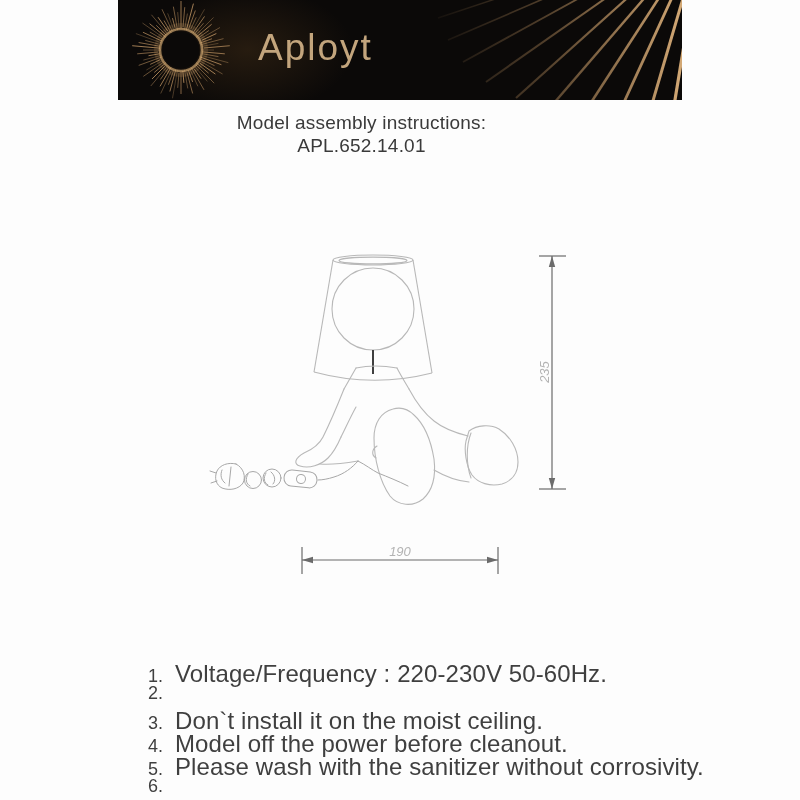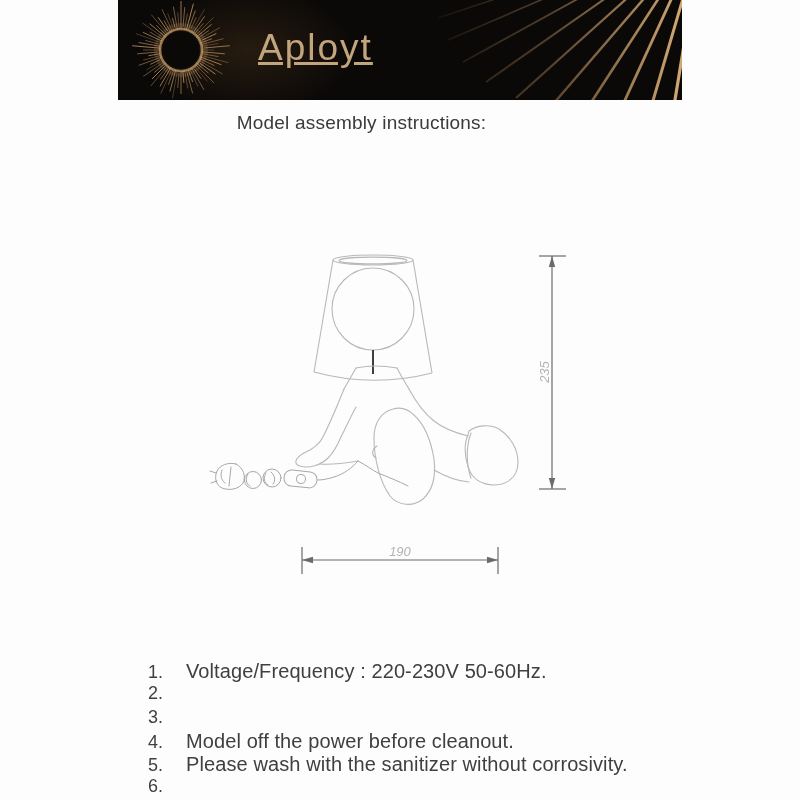--- a/index.html
+++ b/index.html
@@ -21,39 +21,38 @@
     position:absolute; left:-20px; top:-40px; width:300px; height:180px;
     background:radial-gradient(closest-side, rgba(90,62,30,0.35), rgba(11,9,8,0) 70%);
   }
   .starburst {
     position:absolute; left:12px; top:-1px; width:102px; height:102px;
   }
   .brand-name {
     position:absolute; left:140px; top:27px; width:260px;
     font-size:37px; font-weight:300; letter-spacing:2px;
     color:#c3a57d;
-    text-decoration:underline;
   }
   .rays-svg { position:absolute; left:0; top:0; }
 
   
   .heading {
     position:absolute; left:0; top:111px; width:723px;
     text-align:center; color:#3a3a3a;
   }
   .heading .line { font-size:19px; font-weight:500; line-height:23px; letter-spacing:0.2px; }
 
   
   .drawing { position:absolute; left:200px; top:240px; }
 
   
   .ins-list { position:absolute; left:148px; top:660px; width:560px; }
   .ins-row { display:flex; align-items:baseline; height:23.3px; color:#3f3f3f; }
   .ins-num { width:22px; flex:0 0 22px; font-size:18px; }
-  .ins-text { margin-left:16px; font-size:20px; letter-spacing:0.1px; white-space:nowrap; }
+  .ins-text { margin-left:5px; font-size:24px; letter-spacing:0.1px; white-space:nowrap; }
 </style>
 </head>
 <body>
 
 <div class="banner">
   <div class="glow"></div>
 
   <svg id="starburst" class="starburst" viewBox="-51 -51 102 102">
       <line x1="22.91" y1="-2.00" x2="48.81" y2="-4.27" stroke="#cfa06a" stroke-width="0.9" stroke-opacity="0.74"></line>
       <line x1="21.67" y1="-3.82" x2="37.42" y2="-6.60" stroke="#cfa06a" stroke-width="0.9" stroke-opacity="0.35"></line>
@@ -152,20 +151,21 @@
       <line x1="463" y1="118" x2="585" y2="-70" stroke-width="2.6"></line>
       <line x1="496" y1="124" x2="585" y2="-70" stroke-width="2.8"></line>
       <line x1="527" y1="128" x2="585" y2="-70" stroke-width="3"></line>
       <line x1="552" y1="130" x2="585" y2="-70" stroke-width="3.2"></line>
     </g>
   </svg>
 </div>
 
 <div class="heading">
   <div class="line">Model assembly instructions:</div>
+  <div class="line">APL.652.14.01</div>
 </div>
 
 <svg class="drawing" width="400" height="340" viewBox="200 240 400 340">
 
   <g fill="none" stroke="#b8b8b8" stroke-width="1.1">
     <ellipse cx="373" cy="260" rx="40" ry="5"></ellipse>
     <ellipse cx="373" cy="260.5" rx="34" ry="3.4"></ellipse>
     <path d="M333,260 L314,372"></path>
     <path d="M413,260 L432,373"></path>
     <path d="M314,372 Q373,388 432,373"></path>
@@ -244,20 +244,21 @@
 <div class="ins-list">
   <div class="ins-row">
     <span class="ins-num">1.</span>
     <span class="ins-text">Voltage/Frequency : 220-230V 50-60Hz.</span>
   </div>
   <div class="ins-row">
     <span class="ins-num">2.</span>
   </div>
   <div class="ins-row">
     <span class="ins-num">3.</span>
+    <span class="ins-text">Don`t install it on the moist ceiling.</span>
   </div>
   <div class="ins-row">
     <span class="ins-num">4.</span>
     <span class="ins-text">Model off the power before cleanout.</span>
   </div>
   <div class="ins-row">
     <span class="ins-num">5.</span>
     <span class="ins-text">Please wash with the sanitizer without corrosivity.</span>
   </div>
   <div class="ins-row">

